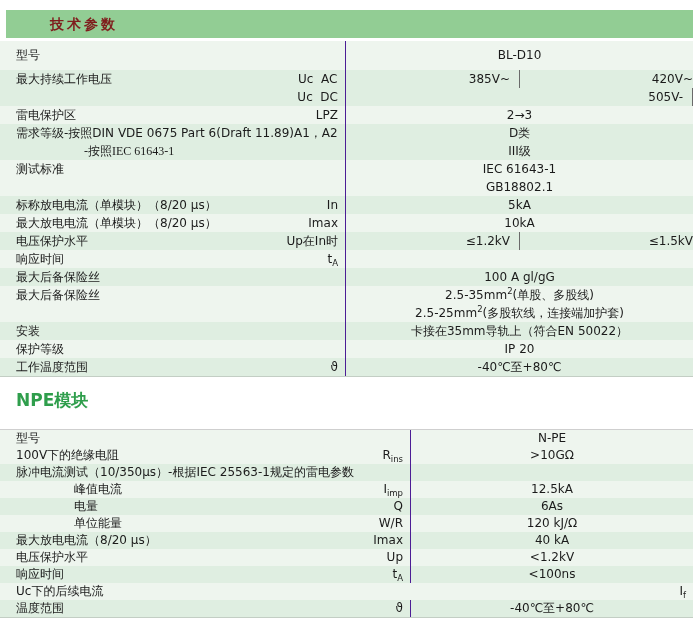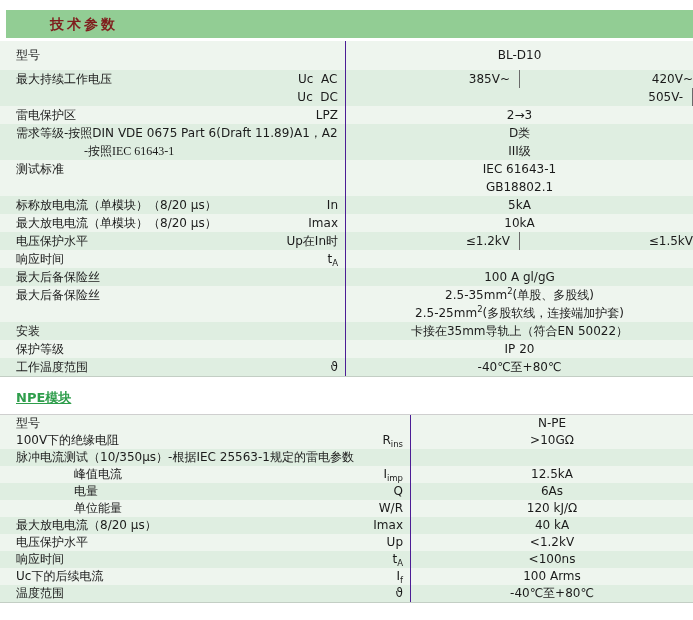--- a/index.html
+++ b/index.html
@@ -30,22 +30,22 @@
   .t2 .valcol{flex:0 0 282px;}
   .valcol{border-left:1px solid #4c1d95;text-align:center;}
   .pairline{display:flex;}
   .pv-l{flex:1 1 50%;text-align:right;padding-right:9px;border-right:1px solid #6a6a6a;}
   .pv-r{flex:1 1 50%;text-align:right;padding-left:9px;}
   .row.indent .lbl{padding-left:58px;}
   .lbl .line.indent2{padding-left:68px;font-family:Liberation Serif, serif;}
   sub.subscript{font-size:8.5px;line-height:1;}
   sup.superscript{font-size:8.5px;line-height:1;}
   .npe-heading{
-    margin:12px 0 7px 16px;color:var(--heading-green,#2f9e4c);
-    font-weight:bold;font-size:13px;text-decoration:underline;
+    margin:12px 0 17px 16px;color:var(--heading-green,#2f9e4c);
+    font-weight:bold;font-size:17px;
   }
   .t2{border-top:1px solid #cfcfcf;}
 </style>
 </head>
 <body style="--banner-green: #92cd94; --heading-green: #2f9e4c; --row-light: #eef5ee; --row-green: #dfeee1;">
 
 <div class="banner">
   <span class="banner-title">技术参数</span>
 </div>
 
@@ -319,23 +319,20 @@
         <div class="line"><span>&lt;100ns</span></div>
       </div>
     </div>
     <div class="row light">
       <div class="cell-left">
         <div class="lbl">
           <div class="line"><span>Uc下的后续电流</span></div>
         </div>
         <div class="sym"><div class="line"><span>I</span><sub class="subscript">f</sub></div></div>
       </div>
-      <div class="valcol">
-        <div class="line"><span>100 Arms</span></div>
-      </div>
     </div>
     <div class="row green">
       <div class="cell-left">
         <div class="lbl">
           <div class="line"><span>温度范围</span></div>
         </div>
         <div class="sym"><div class="line"><span>ϑ</span></div></div>
       </div>
       <div class="valcol">
         <div class="line"><span>-40℃至+80℃</span></div>

